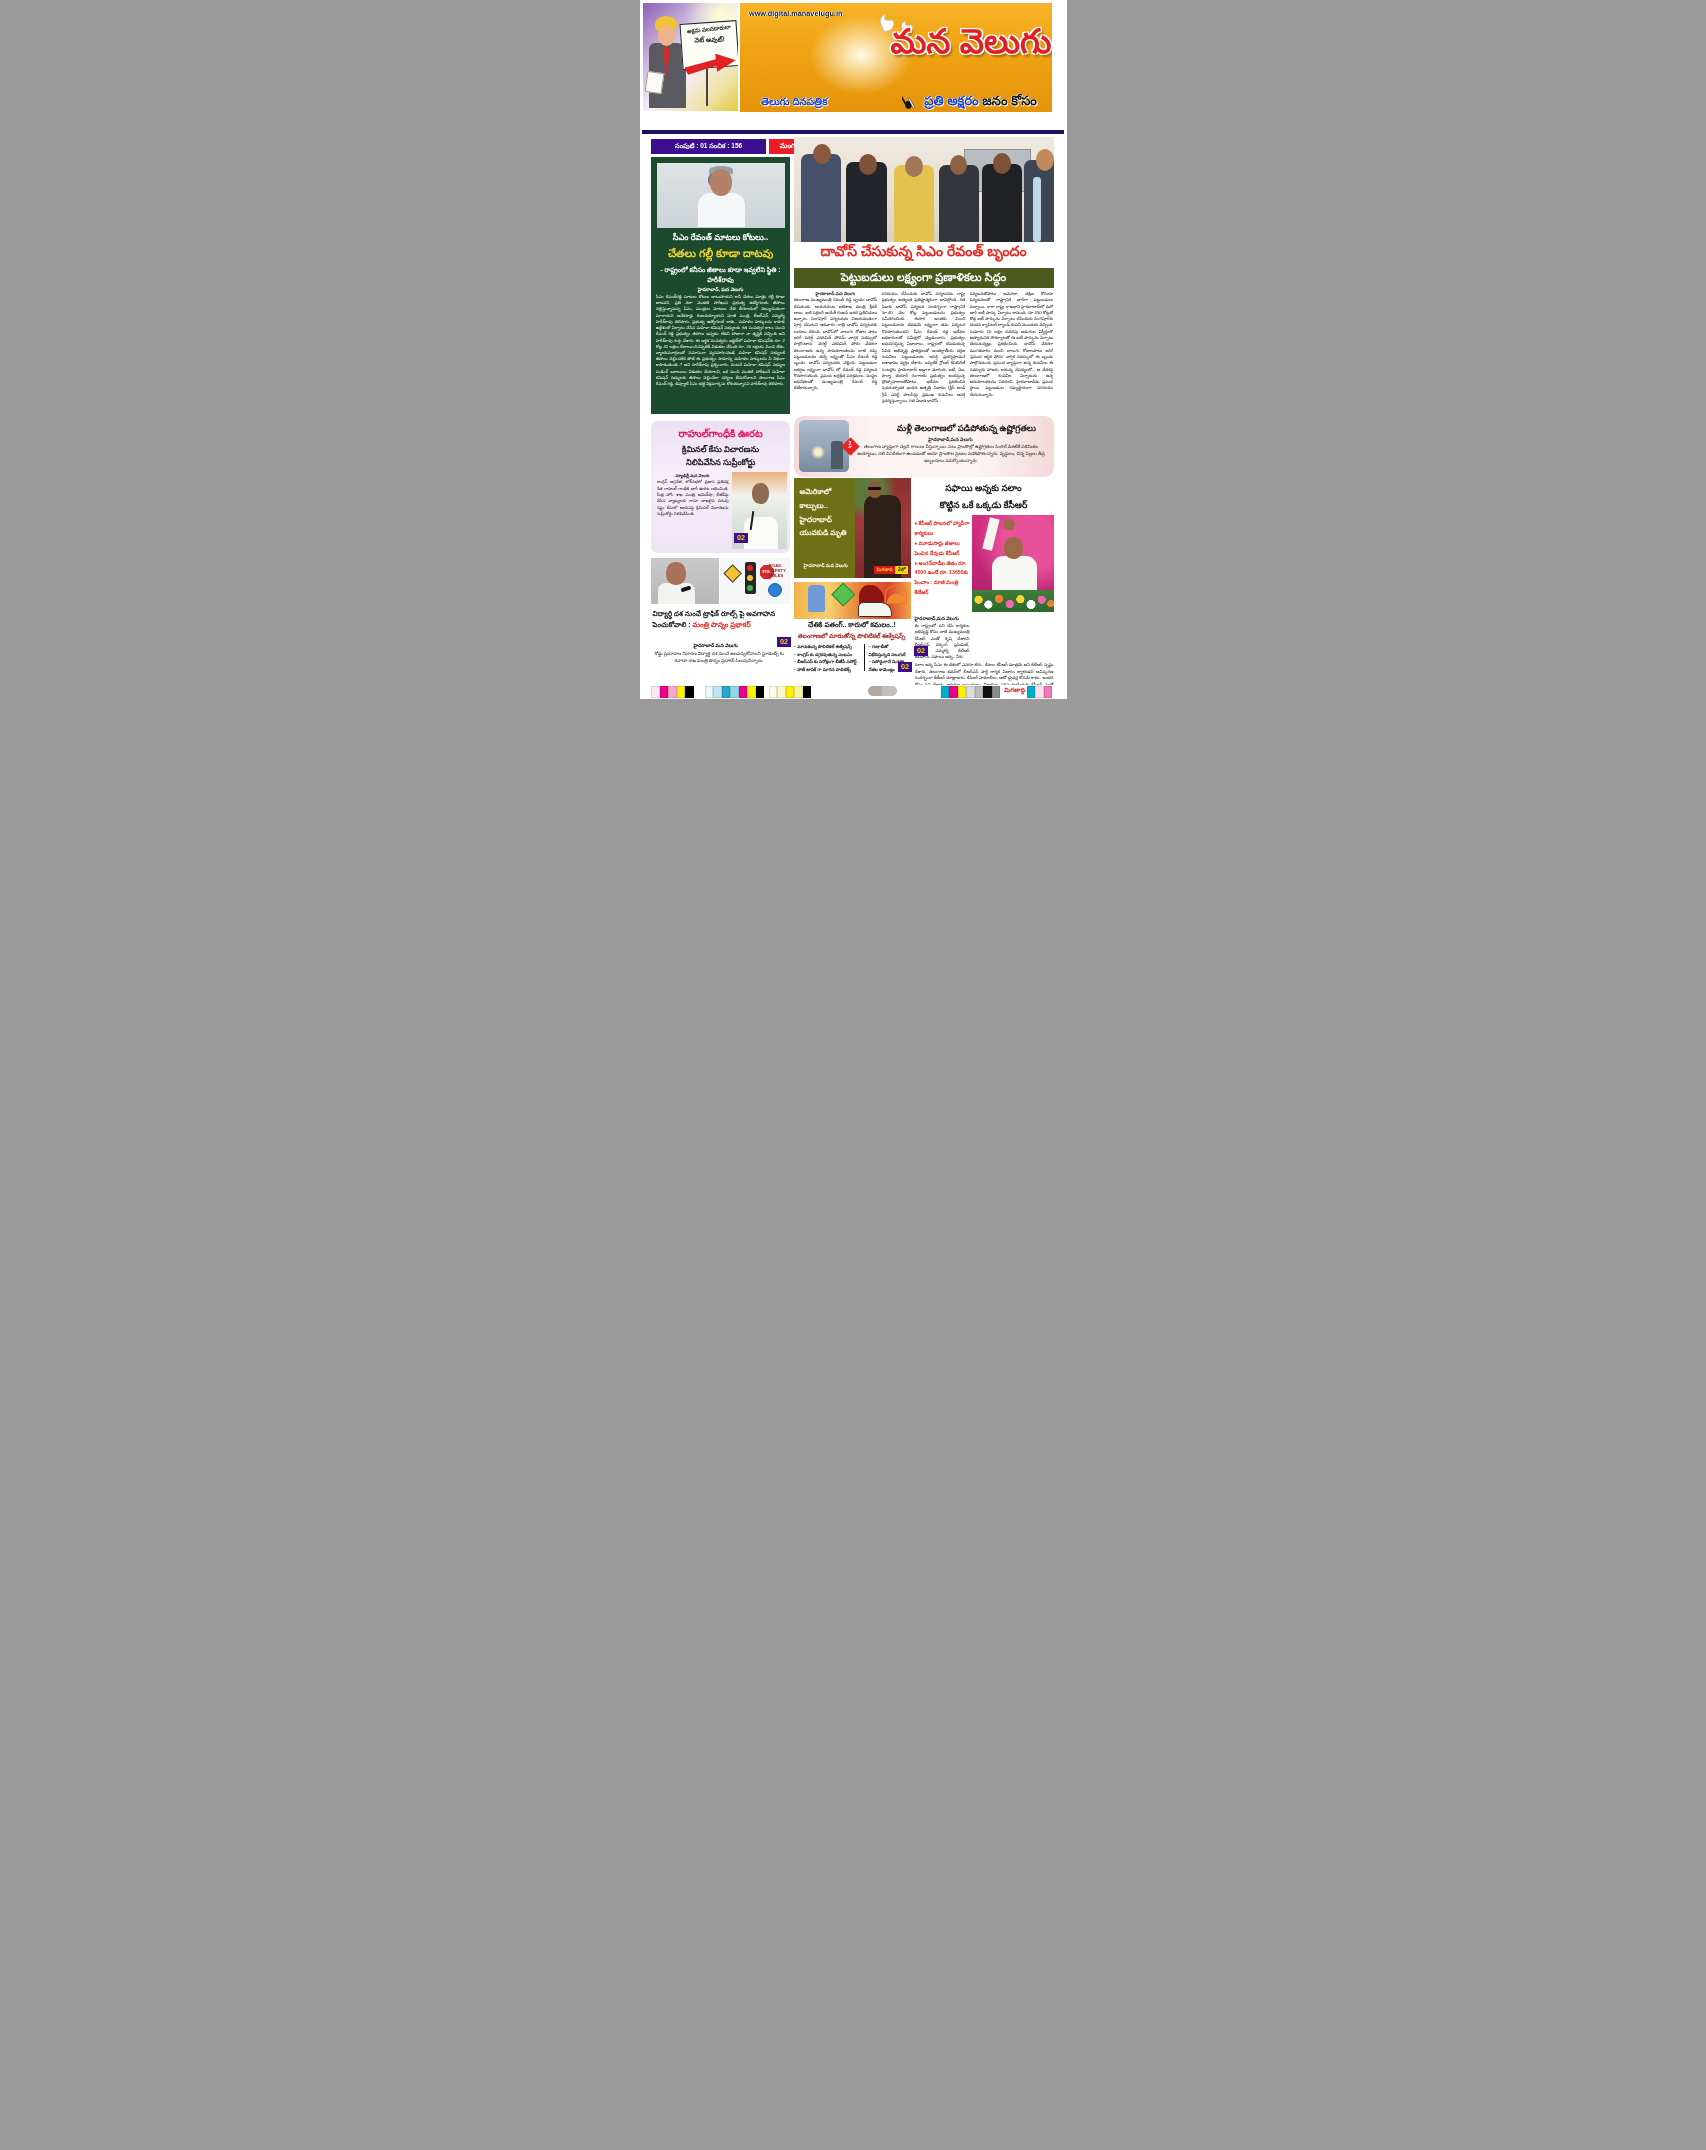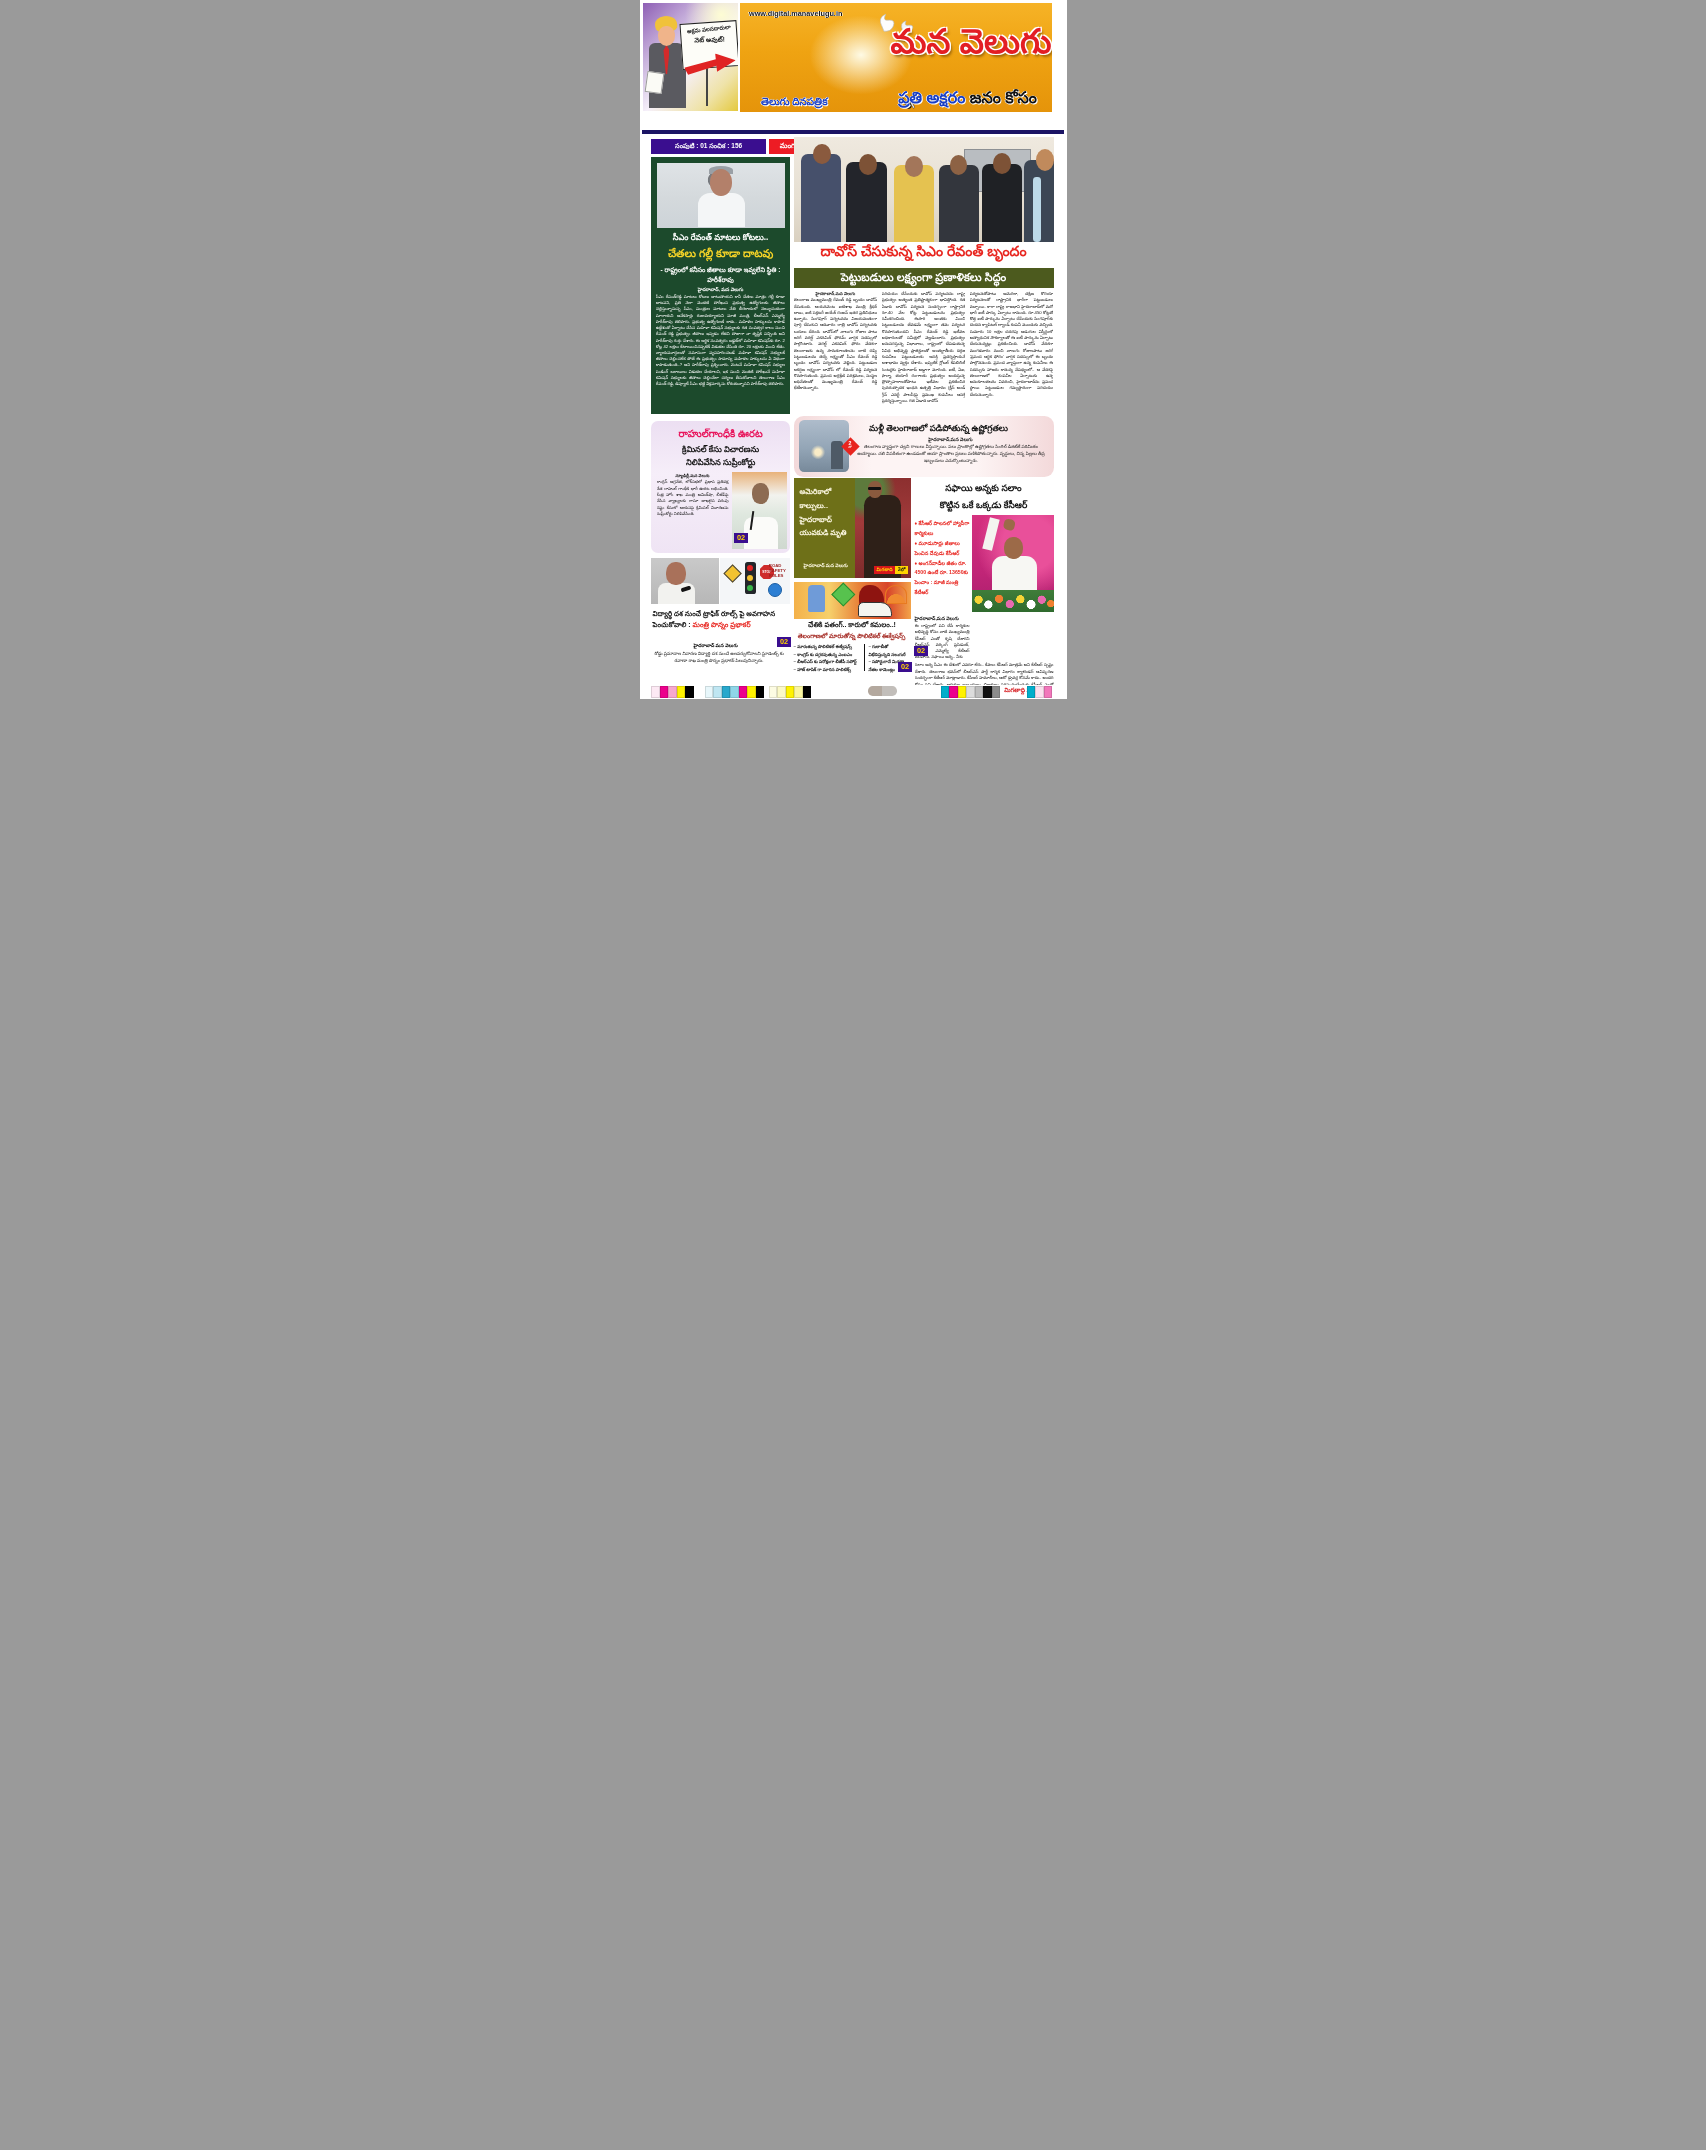--- a/index.html
+++ b/index.html
@@ -21,21 +21,21 @@
   .sign-post{position:absolute;left:63px;top:60px;width:2.2px;height:43px;background:#444;}
   .sign-arrow{position:absolute;left:41px;top:51px;width:52px;height:20px;background:#e02424;clip-path:polygon(0 55%,62% 30%,62% 0,100% 45%,62% 92%,62% 62%,6% 92%);transform:rotate(-6deg);}
   .gold{left:100px;top:3.4px;width:312px;height:109px;background:linear-gradient(180deg,#f6b327 0%,#efa312 45%,#e5940a 100%);overflow:hidden;}
   .site{position:absolute;left:9.5px;top:5.2px;font-size:7.3px;font-weight:bold;color:#151515;
     text-shadow:-0.4px -0.4px 0 #fff,0.4px -0.4px 0 #fff,-0.4px 0.4px 0 #fff,0.4px 0.4px 0 #fff;}
   .mast-title{position:absolute;left:0;right:0;top:20.6px;text-align:right;font-size:34px;line-height:1;font-weight:bold;color:#e31e24;
     text-shadow:-1.3px -1.3px 0 #fff,1.3px -1.3px 0 #fff,-1.3px 1.3px 0 #fff,1.3px 1.3px 0 #fff,2.2px 2.6px 2.6px rgba(60,30,0,.45);}
   .glow{position:absolute;left:65px;top:8.6px;width:112px;height:86px;background:radial-gradient(ellipse at center,rgba(255,255,240,.95),rgba(255,255,240,0) 65%);}
   .tagline-left{position:absolute;left:21.5px;bottom:2.6px;font-size:10.3px;font-weight:bold;color:#1a3fc4;
     text-shadow:-0.4px -0.4px 0 #fff,0.4px -0.4px 0 #fff,-0.4px 0.4px 0 #fff,0.9px 0.9px 0 #fff;}
-  .slogan{position:absolute;right:14.6px;bottom:1.7px;font-size:16px;font-weight:bold;}
+  .slogan{position:absolute;right:14.6px;bottom:1.7px;font-size:13px;font-weight:bold;}
   .slogan .blue{color:#1a3fc4;text-shadow:-0.4px -0.4px 0 #fff,0.4px -0.4px 0 #fff,-0.4px 0.4px 0 #fff,0.9px 0.9px 0 #fff;}
   .slogan .black{color:#101010;text-shadow:-0.4px -0.4px 0 #fff,0.4px -0.4px 0 #fff,-0.4px 0.4px 0 #fff,0.9px 0.9px 0 #fff;}
   .penicon{position:absolute;right:137px;bottom:0.9px;width:13px;height:16.3px;}
   
   .navyrule{left:2.2px;top:130px;width:422px;height:3.9px;background:#1b1464;}
   .volbox{left:11.6px;top:139px;width:115px;height:14.6px;background:#3a0e8f;color:#fff;font-weight:bold;font-size:6.5px;display:flex;align-items:center;justify-content:center;}
   .datebox{left:129px;top:139px;width:282px;height:14.6px;background:#ed1c24;color:#fff;display:flex;align-items:center;}
   .datebox .d{font-size:7.3px;font-weight:bold;padding-left:11.2px;flex:1;}
   .region{background:#27963c;color:#fff;font-weight:bold;font-size:6.5px;padding:3px 6.9px;}
   .pages{font-size:6.5px;font-weight:bold;padding:0 6.9px;}
@@ -63,21 +63,21 @@
   .olivebar{left:154px;top:268px;width:260px;height:20px;background:#4c5a1e;display:flex;align-items:center;justify-content:center;color:#fff;font-size:11.2px;font-weight:bold;}
   .bodycols{left:154px;top:291px;width:260px;height:123px;display:flex;gap:4.3px;}
   .bcol{flex:1;font-size:4.2px;line-height:1.5;text-align:justify;color:#111;overflow:hidden;}
   .bdate{text-align:center;font-weight:bold;}
   
   .fogbox{left:154px;top:416px;width:260px;height:61px;border-radius:9.5px;background:linear-gradient(90deg,#f3d9da 0%,#fdf4f4 30%,#fdf4f4 70%,#f3d9da 100%);}
   .fog-photo{left:159px;top:420px;width:50px;height:52px;border-radius:5.2px;background:
     radial-gradient(circle at 38% 62%, rgba(255,240,200,.95) 0 7%, rgba(255,240,200,0) 16%),
     linear-gradient(180deg,#aebccb 0%,#93a5b6 55%,#77899a 100%);}
   .fog-fig{position:absolute;right:6px;bottom:2.6px;width:11.2px;height:28px;background:#4e5a66;border-radius:3.4px 3.4px 0 0;}
-  .fog-head{left:202px;top:423px;width:194px;text-align:center;color:#151515;font-size:8.6px;font-weight:bold;}
+  .fog-head{left:230px;top:423px;width:194px;text-align:center;color:#151515;font-size:8.6px;font-weight:bold;}
   .fog-date{left:214px;top:437px;width:194px;text-align:center;font-size:4.7px;font-weight:bold;color:#222;}
   .fog-body{left:215px;top:444px;width:193px;text-align:center;font-size:4.5px;line-height:1.55;color:#222;}
   .diamond{left:204px;top:440px;width:13px;height:13px;background:#e8251f;transform:rotate(45deg);}
   .diamond-txt{left:204px;top:441px;width:13px;text-align:center;color:#fff;font-weight:bold;font-size:5.2px;line-height:1;}
   .diamond-txt small{font-size:3px;display:block;}
   
   .rahulbox{left:11.6px;top:421px;width:139px;height:132px;border-radius:6.9px;background:linear-gradient(180deg,#ecdff2 0%,#f6eef9 40%,#efe4f4 100%);}
   .r-kicker{left:11.6px;top:428px;width:139px;text-align:center;color:#e8175d;font-size:10px;font-weight:bold;}
   .r-head{left:14.6px;top:443px;width:133px;text-align:center;color:#141414;font-size:8.2px;font-weight:bold;line-height:1.6;}
   .r-body{left:17px;top:473px;width:72px;height:74px;font-size:4.1px;line-height:1.55;text-align:justify;color:#111;overflow:hidden;}

